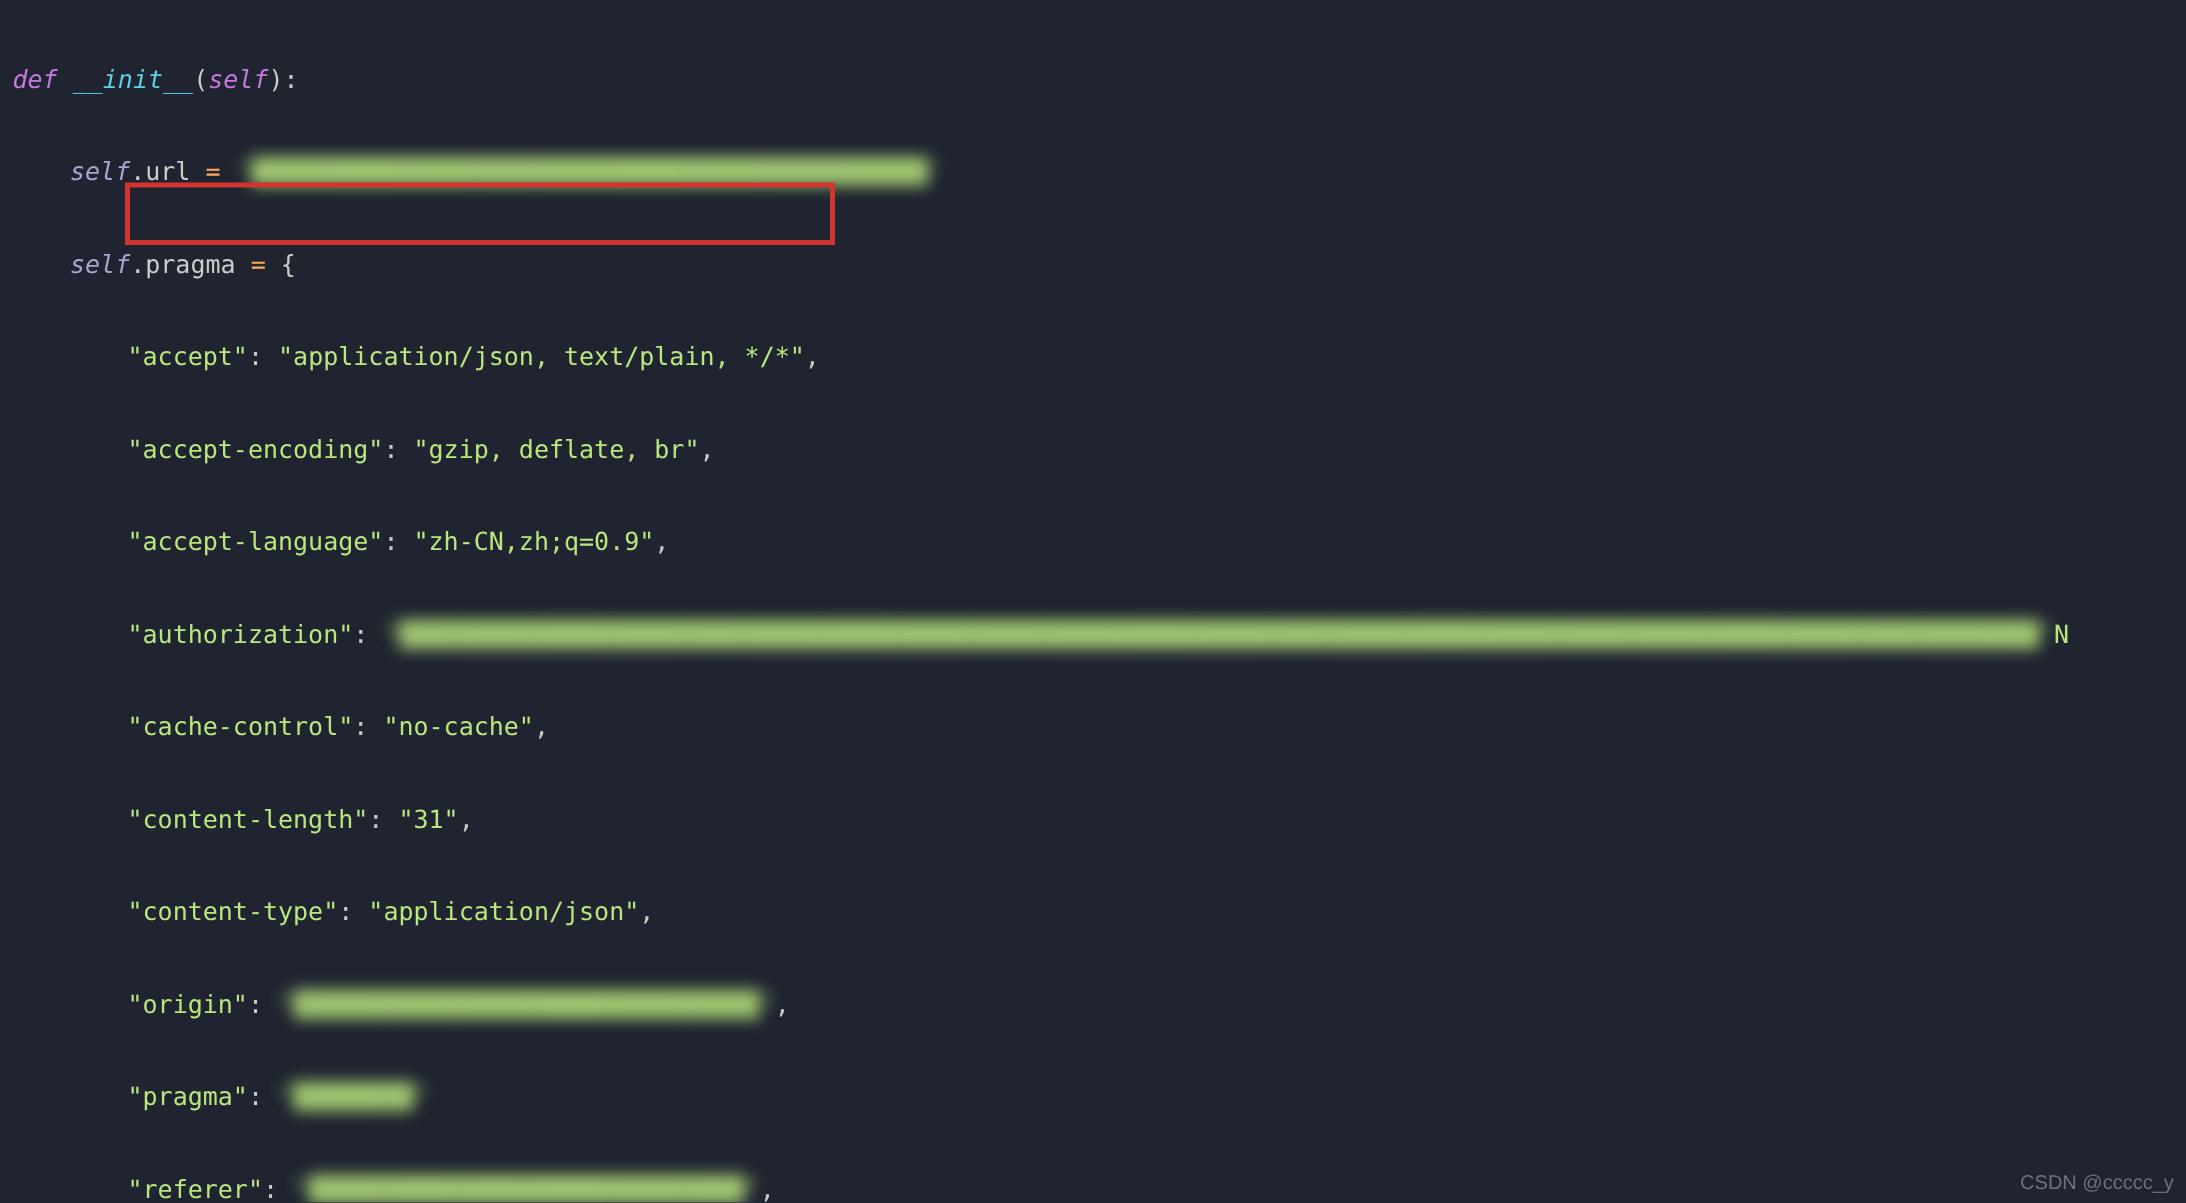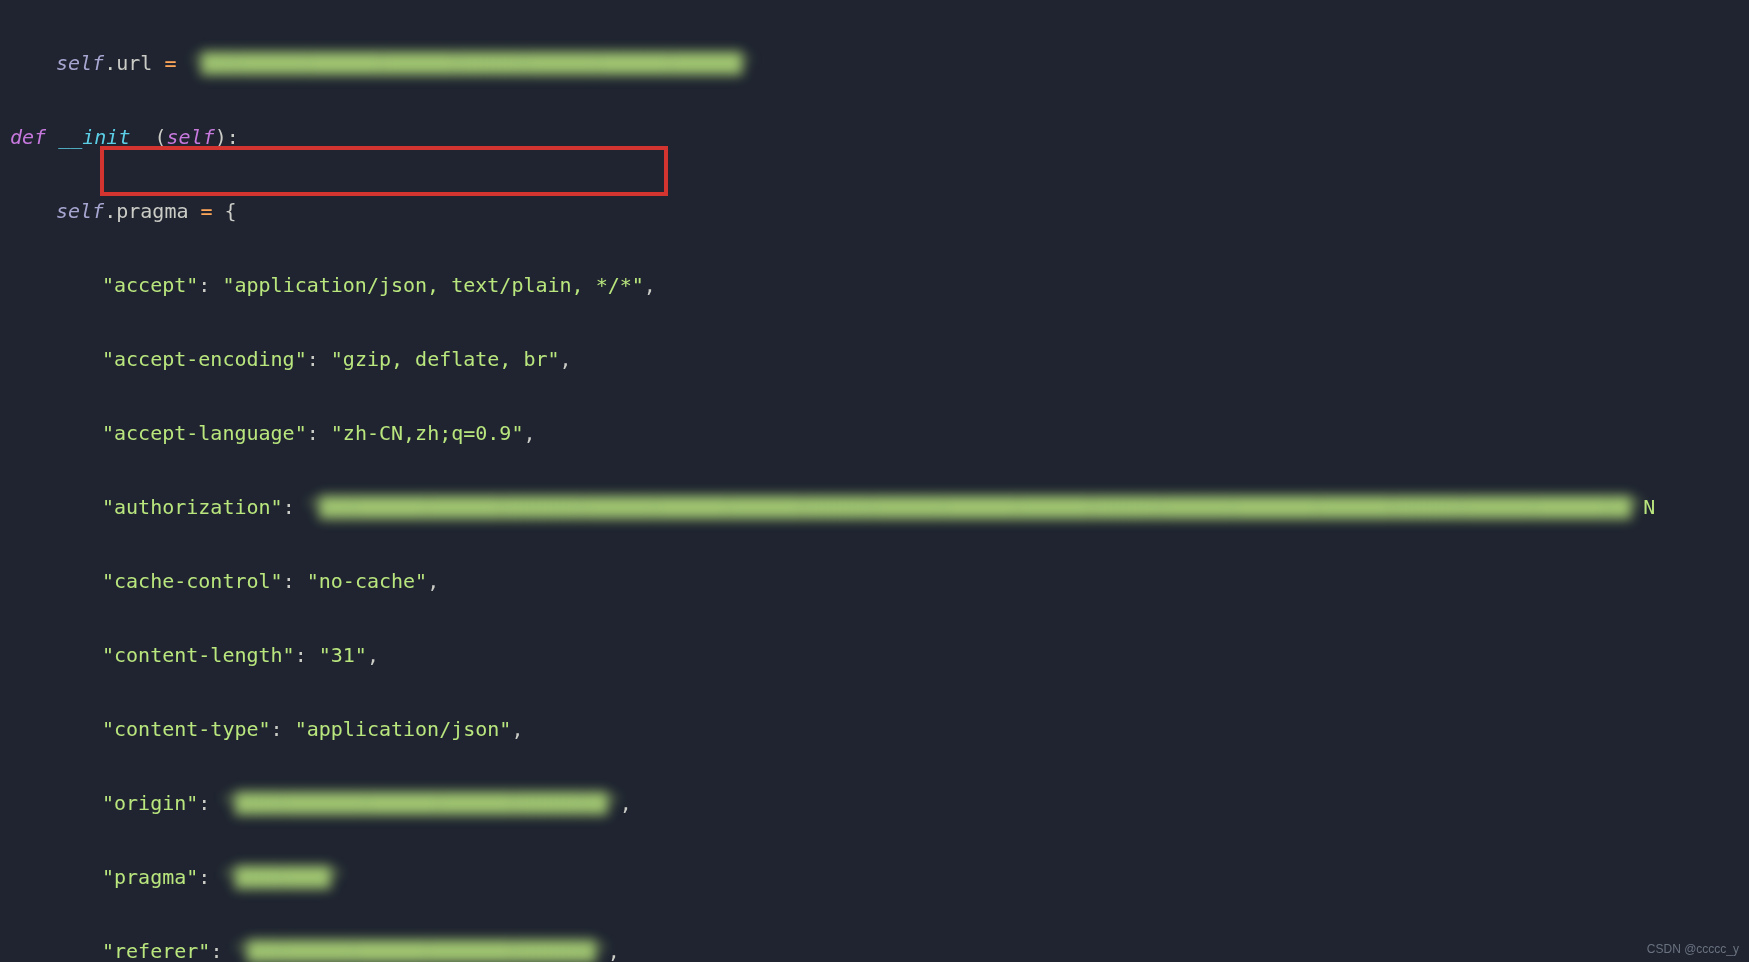--- a/index.html
+++ b/index.html
@@ -33,35 +33,35 @@
   }
   .highlight-box {
     position: absolute;
     border: 4px solid #d4342f;
     pointer-events: none;
   }
   .watermark {
     position: absolute;
     right: 10px;
     bottom: 6px;
-    font-size: 12px;
+    font-size: 16px;
     color: #6b7280;
     font-family: Arial, sans-serif;
     line-height: normal;
   }
   .line { display: block; }
   .indent1 { padding-left: 46px; }
   .indent2 { padding-left: 92px; }
 </style>
 </head>
 <body>
 
 <div class="editor">
+<span class="line"><span class="kw-def">def</span> <span class="fn-name">__init__</span><span class="punct">(</span><span class="param-self">self</span><span class="punct">)</span><span class="punct">:</span></span>
 <span class="line indent1"><span class="self-ref">self</span><span class="attr">.url</span> <span class="op">=</span> <span class="string blur">'▓▓▓▓▓▓▓▓▓▓▓▓▓▓▓▓▓▓▓▓▓▓▓▓▓▓▓▓▓▓▓▓▓▓▓▓▓▓▓▓▓▓▓▓▓'</span></span>
-<span class="line"><span class="kw-def">def</span> <span class="fn-name">__init__</span><span class="punct">(</span><span class="param-self">self</span><span class="punct">)</span><span class="punct">:</span></span>
 <span class="line indent1"><span class="self-ref">self</span><span class="attr">.pragma</span> <span class="op">=</span> <span class="punct">{</span></span>
 <span class="line indent2"><span class="string">"accept"</span><span class="punct">:</span> <span class="string">"application/json, text/plain, */*"</span><span class="punct">,</span></span>
 <span class="line indent2"><span class="string">"accept-encoding"</span><span class="punct">:</span> <span class="string">"gzip, deflate, br"</span><span class="punct">,</span></span>
 <span class="line indent2"><span class="string">"accept-language"</span><span class="punct">:</span> <span class="string">"zh-CN,zh;q=0.9"</span><span class="punct">,</span></span>
 <span class="line indent2"><span class="string">"authorization"</span><span class="punct">:</span> <span class="string blur">"▓▓▓▓▓▓▓▓▓▓▓▓▓▓▓▓▓▓▓▓▓▓▓▓▓▓▓▓▓▓▓▓▓▓▓▓▓▓▓▓▓▓▓▓▓▓▓▓▓▓▓▓▓▓▓▓▓▓▓▓▓▓▓▓▓▓▓▓▓▓▓▓▓▓▓▓▓▓▓▓▓▓▓▓▓▓▓▓▓▓▓▓▓▓▓▓▓▓▓▓▓▓▓▓▓▓▓▓▓"</span><span class="string">N</span></span>
 <span class="line indent2"><span class="string">"cache-control"</span><span class="punct">:</span> <span class="string">"no-cache"</span><span class="punct">,</span></span>
 <span class="line indent2"><span class="string">"content-length"</span><span class="punct">:</span> <span class="string">"31"</span><span class="punct">,</span></span>
 <span class="line indent2"><span class="string">"content-type"</span><span class="punct">:</span> <span class="string">"application/json"</span><span class="punct">,</span></span>
 <span class="line indent2"><span class="string">"origin"</span><span class="punct">:</span> <span class="string blur">"▓▓▓▓▓▓▓▓▓▓▓▓▓▓▓▓▓▓▓▓▓▓▓▓▓▓▓▓▓▓▓"</span><span class="punct">,</span></span>
 <span class="line indent2"><span class="string">"pragma"</span><span class="punct">:</span> <span class="string blur">"▓▓▓▓▓▓▓▓"</span></span>

